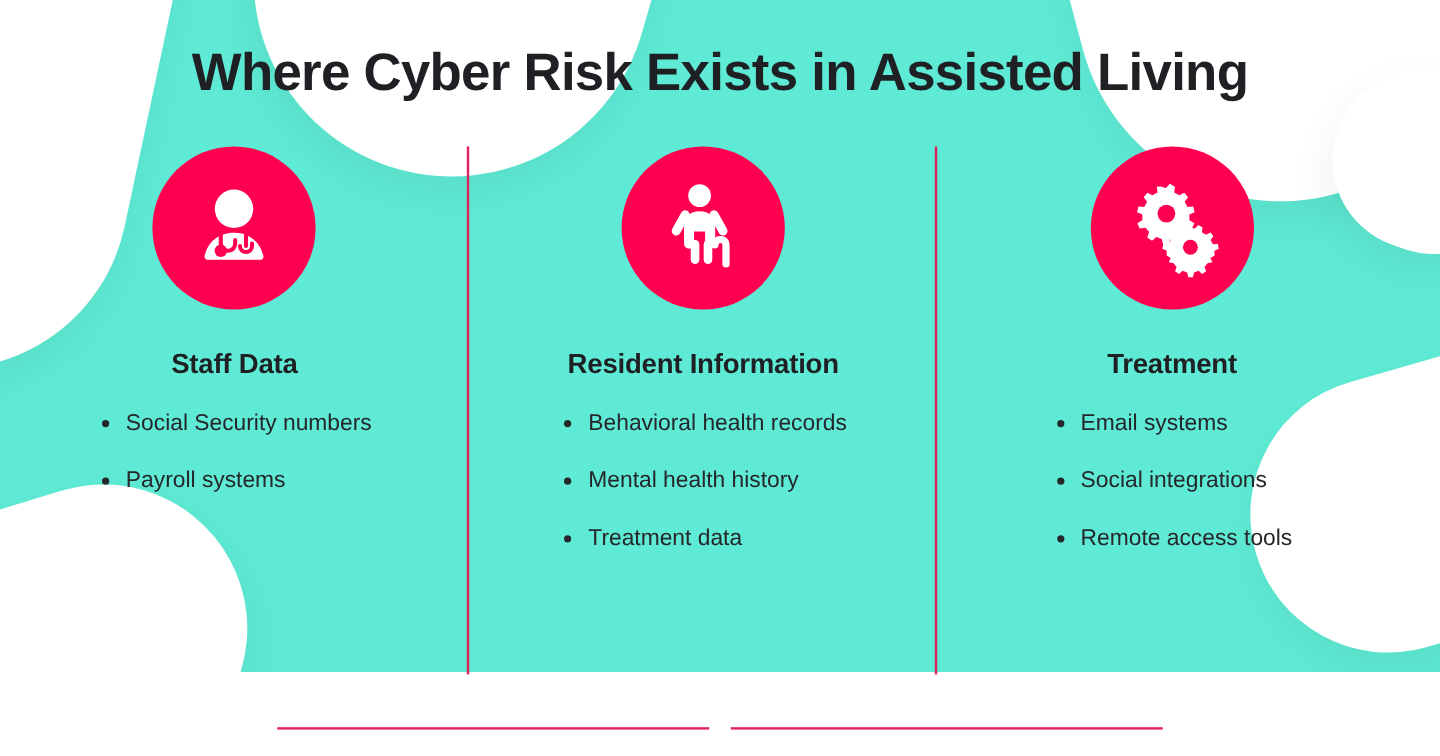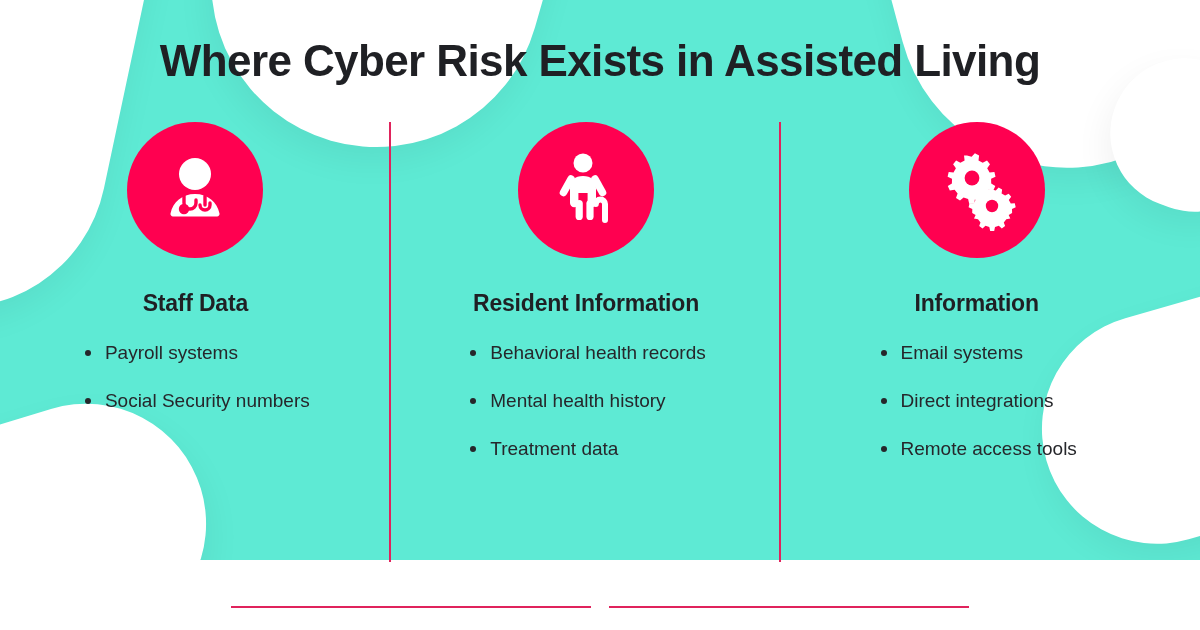--- a/index.html
+++ b/index.html
@@ -212,22 +212,22 @@
             <path d="M42 46c-13 0-22 8-24.5 19.5A2.5 2.5 0 0 0 20 68.5h44a2.5 2.5 0 0 0 2.5-3C64 54 55 46 42 46z" fill="#ffffff"></path>
             <path d="M31 47v8a6 6 0 0 0 12 0v-3" stroke="#ff0050" stroke-width="3.4" fill="none" stroke-linecap="round"></path>
             <circle cx="31" cy="61" r="5.2" fill="#ff0050"></circle>
             <path d="M52 48v9" stroke="#ff0050" stroke-width="3.4" fill="none" stroke-linecap="round"></path>
             <path d="M47 57a5 5 0 0 0 10 0v-2" stroke="#ff0050" stroke-width="3.4" fill="none" stroke-linecap="round"></path>
           </svg>
         </div>
         <div class="col-heading">Staff Data</div>
         <ul class="col-list">
           <div class="list-inner">
+            <li>Social Security numbers</li>
             <li>Payroll systems</li>
-            <li>Social Security numbers</li>
           </div>
         </ul>
         <div class="divider"></div>
       </div>
 
       <div class="column">
         <div class="icon-circle">
           <svg width="84" height="84" viewBox="0 0 84 84" aria-hidden="true">
             <circle cx="39" cy="15" r="9.5" fill="#ffffff"></circle>
             <path d="M39 28c-8 0-13 4.5-13 12v15a4.2 4.2 0 0 0 8.4 0V45h9.2v10c0 2.4 1.9 4.2 4.2 4.2s4.2-1.8 4.2-4.2V40c0-7.5-5-12-13-12z" fill="#ffffff"></path>
@@ -255,25 +255,25 @@
             <g fill="#ffffff">
               <path d="M33 8.5l4.6 1.2 3.3-3.5 4.2 2.4-.6 4.8 4.2 2.4 4.3-2.2 3 3.7-2.8 3.9 2.4 4.2 4.8-.3 1.1 4.7-4.4 2 .1 4.8 4.1 2.5-2 4.4-4.8-.8-3 3.7 1.6 4.5-4 2.7-3.6-3.2-4.5 1.7-1 4.7h-4.8l-1.1-4.7-4.5-1.7-3.6 3.2-4-2.7 1.6-4.5-3-3.7-4.8.8-2-4.4 4.1-2.5.1-4.8-4.4-2 1.1-4.7 4.8.3 2.4-4.2-2.8-3.9 3-3.7 4.3 2.2 4.2-2.4-.6-4.8z"></path>
             </g>
             <circle cx="38" cy="31" r="7.4" fill="#ff0050"></circle>
             <g fill="#ffffff">
               <path d="M58 42.5l3.8 1 2.8-2.9 3.5 2-.5 4 3.5 2 3.6-1.9 2.5 3.1-2.4 3.3 2 3.5 4-.3.9 3.9-3.7 1.7.1 4-3.4 2.1 1.6 3.6-4 .7-2.5 3.1 1.3 3.7-3.3 2.3-3-2.7-3.8 1.4-.8 3.9h-4l-.9-3.9-3.8-1.4-3 2.7-3.3-2.3 1.3-3.7-2.5-3.1-4-.7 1.6-3.6-3.4-2.1.1-4-3.7-1.7.9-3.9 4 .3 2-3.5-2.4-3.3 2.5-3.1 3.6 1.9 3.5-2-.5-4z"></path>
             </g>
             <circle cx="58" cy="59" r="6.2" fill="#ff0050"></circle>
           </svg>
         </div>
-        <div class="col-heading">Information</div>
+        <div class="col-heading">Treatment</div>
         <ul class="col-list">
           <div class="list-inner">
             <li>Email systems</li>
-            <li>Direct integrations</li>
+            <li>Social integrations</li>
             <li>Remote access tools</li>
           </div>
         </ul>
       </div>
 
     </div>
 
     <div class="footer">
       <div class="rule"></div>
       <div class="rule"></div>

